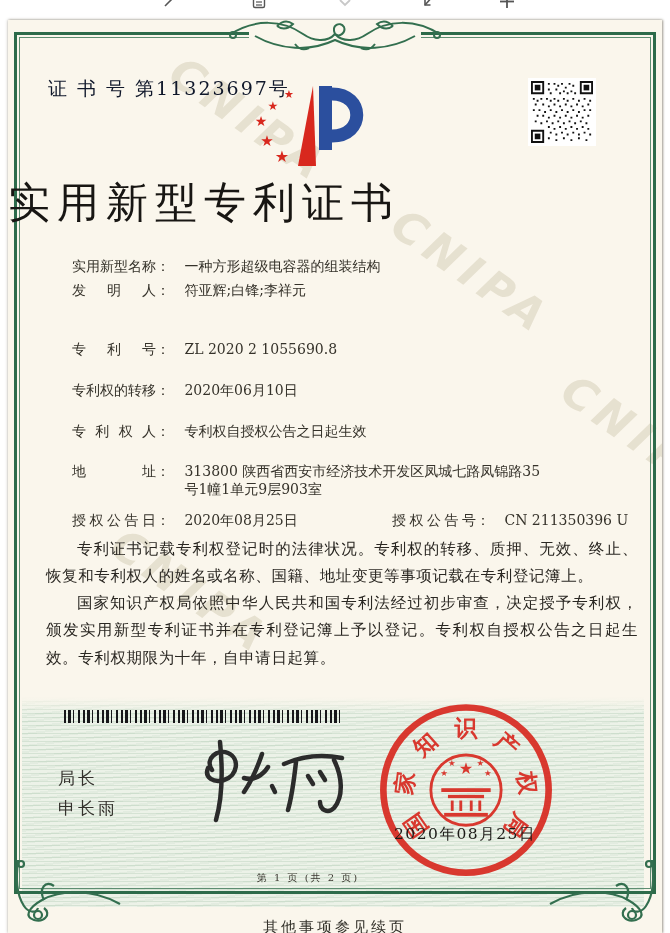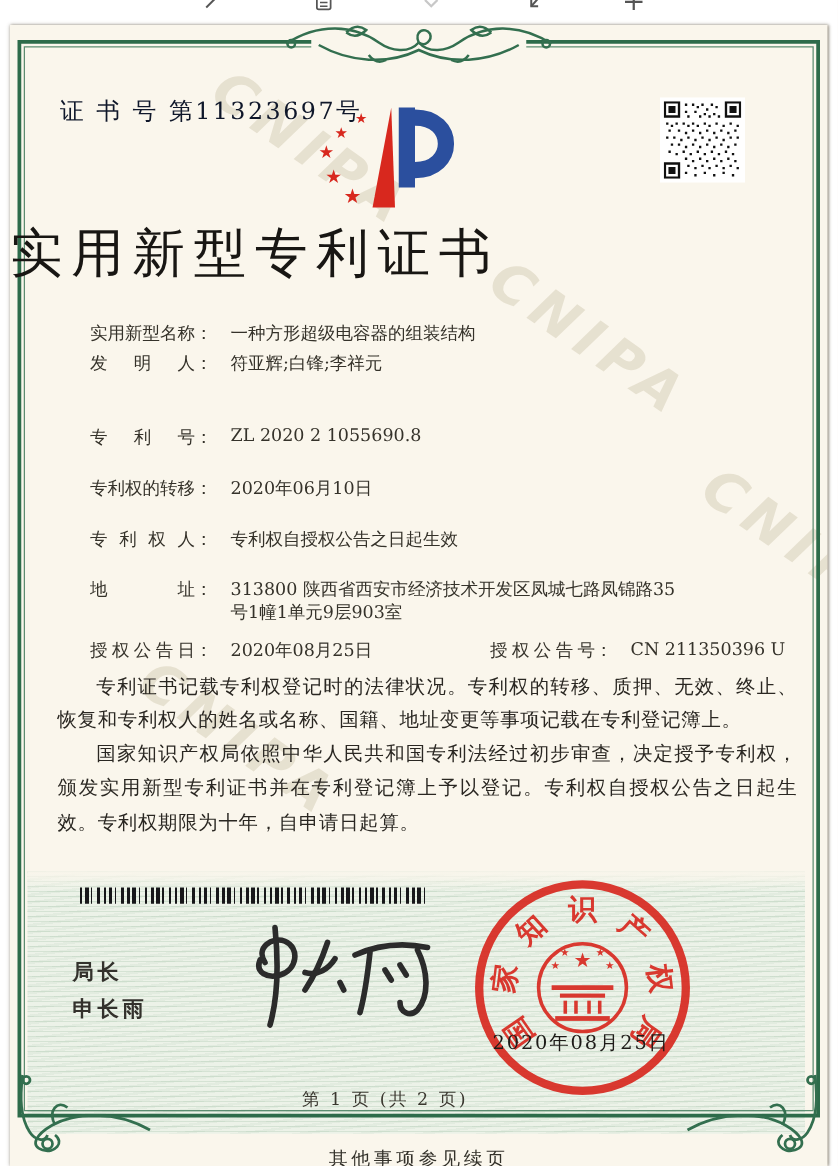--- a/index.html
+++ b/index.html
@@ -32,26 +32,26 @@
   .lbl{display:inline-block;width:84px;text-align:justify;text-align-last:justify;vertical-align:top;}
   .colon{vertical-align:top;}
   .val{display:inline-block;margin-left:10px;vertical-align:top;}
   .val .ln{display:block;}
   .paras{position:absolute;left:38px;top:516px;width:592px;}
   .paras p{margin:0;text-indent:2em;font-size:15.5px;line-height:1.75;letter-spacing:.6px;
            color:#2a2722;text-align:justify;}
   .barcode{position:absolute;left:56px;top:690px;width:278px;height:13px;z-index:6;
      background:repeating-linear-gradient(90deg,#17171a 0 2px,transparent 2px 4px,#17171a 4px 7px,
        transparent 7px 9px,#17171a 9px 10px,transparent 10px 14px,#17171a 14px 16px,transparent 16px 19px);}
-  .signer{position:absolute;left:50px;top:744px;font-size:17px;font-weight:700;letter-spacing:3px;
+  .signer{position:absolute;left:50px;top:744px;font-size:17px;font-weight:400;letter-spacing:3px;
           color:#33312c;line-height:1.75;z-index:6;}
   .sig{position:absolute;left:176px;top:714px;z-index:7;}
   .sealwrap{position:absolute;left:363px;top:677px;z-index:7;}
   .sealdate{position:absolute;left:386px;top:804px;font-size:15.5px;letter-spacing:1.5px;color:#1d1b18;z-index:8;}
-  .pageinfo{position:absolute;left:0;top:851px;width:600px;text-align:center;font-size:14px;
+  .pageinfo{position:absolute;left:0;top:851px;width:600px;text-align:center;font-size:10px;
             letter-spacing:2px;color:#3a372f;z-index:6;}
   .footnote{position:absolute;left:0;top:898px;width:654px;text-align:center;font-size:15px;
             letter-spacing:3px;color:#33312a;z-index:6;}
   .logo{position:absolute;left:227px;top:60px;}
   .qr{position:absolute;left:520px;top:58px;background:#fff;padding:3px;}
 </style>
 </head>
 <body>
 
 <div id="screen">

